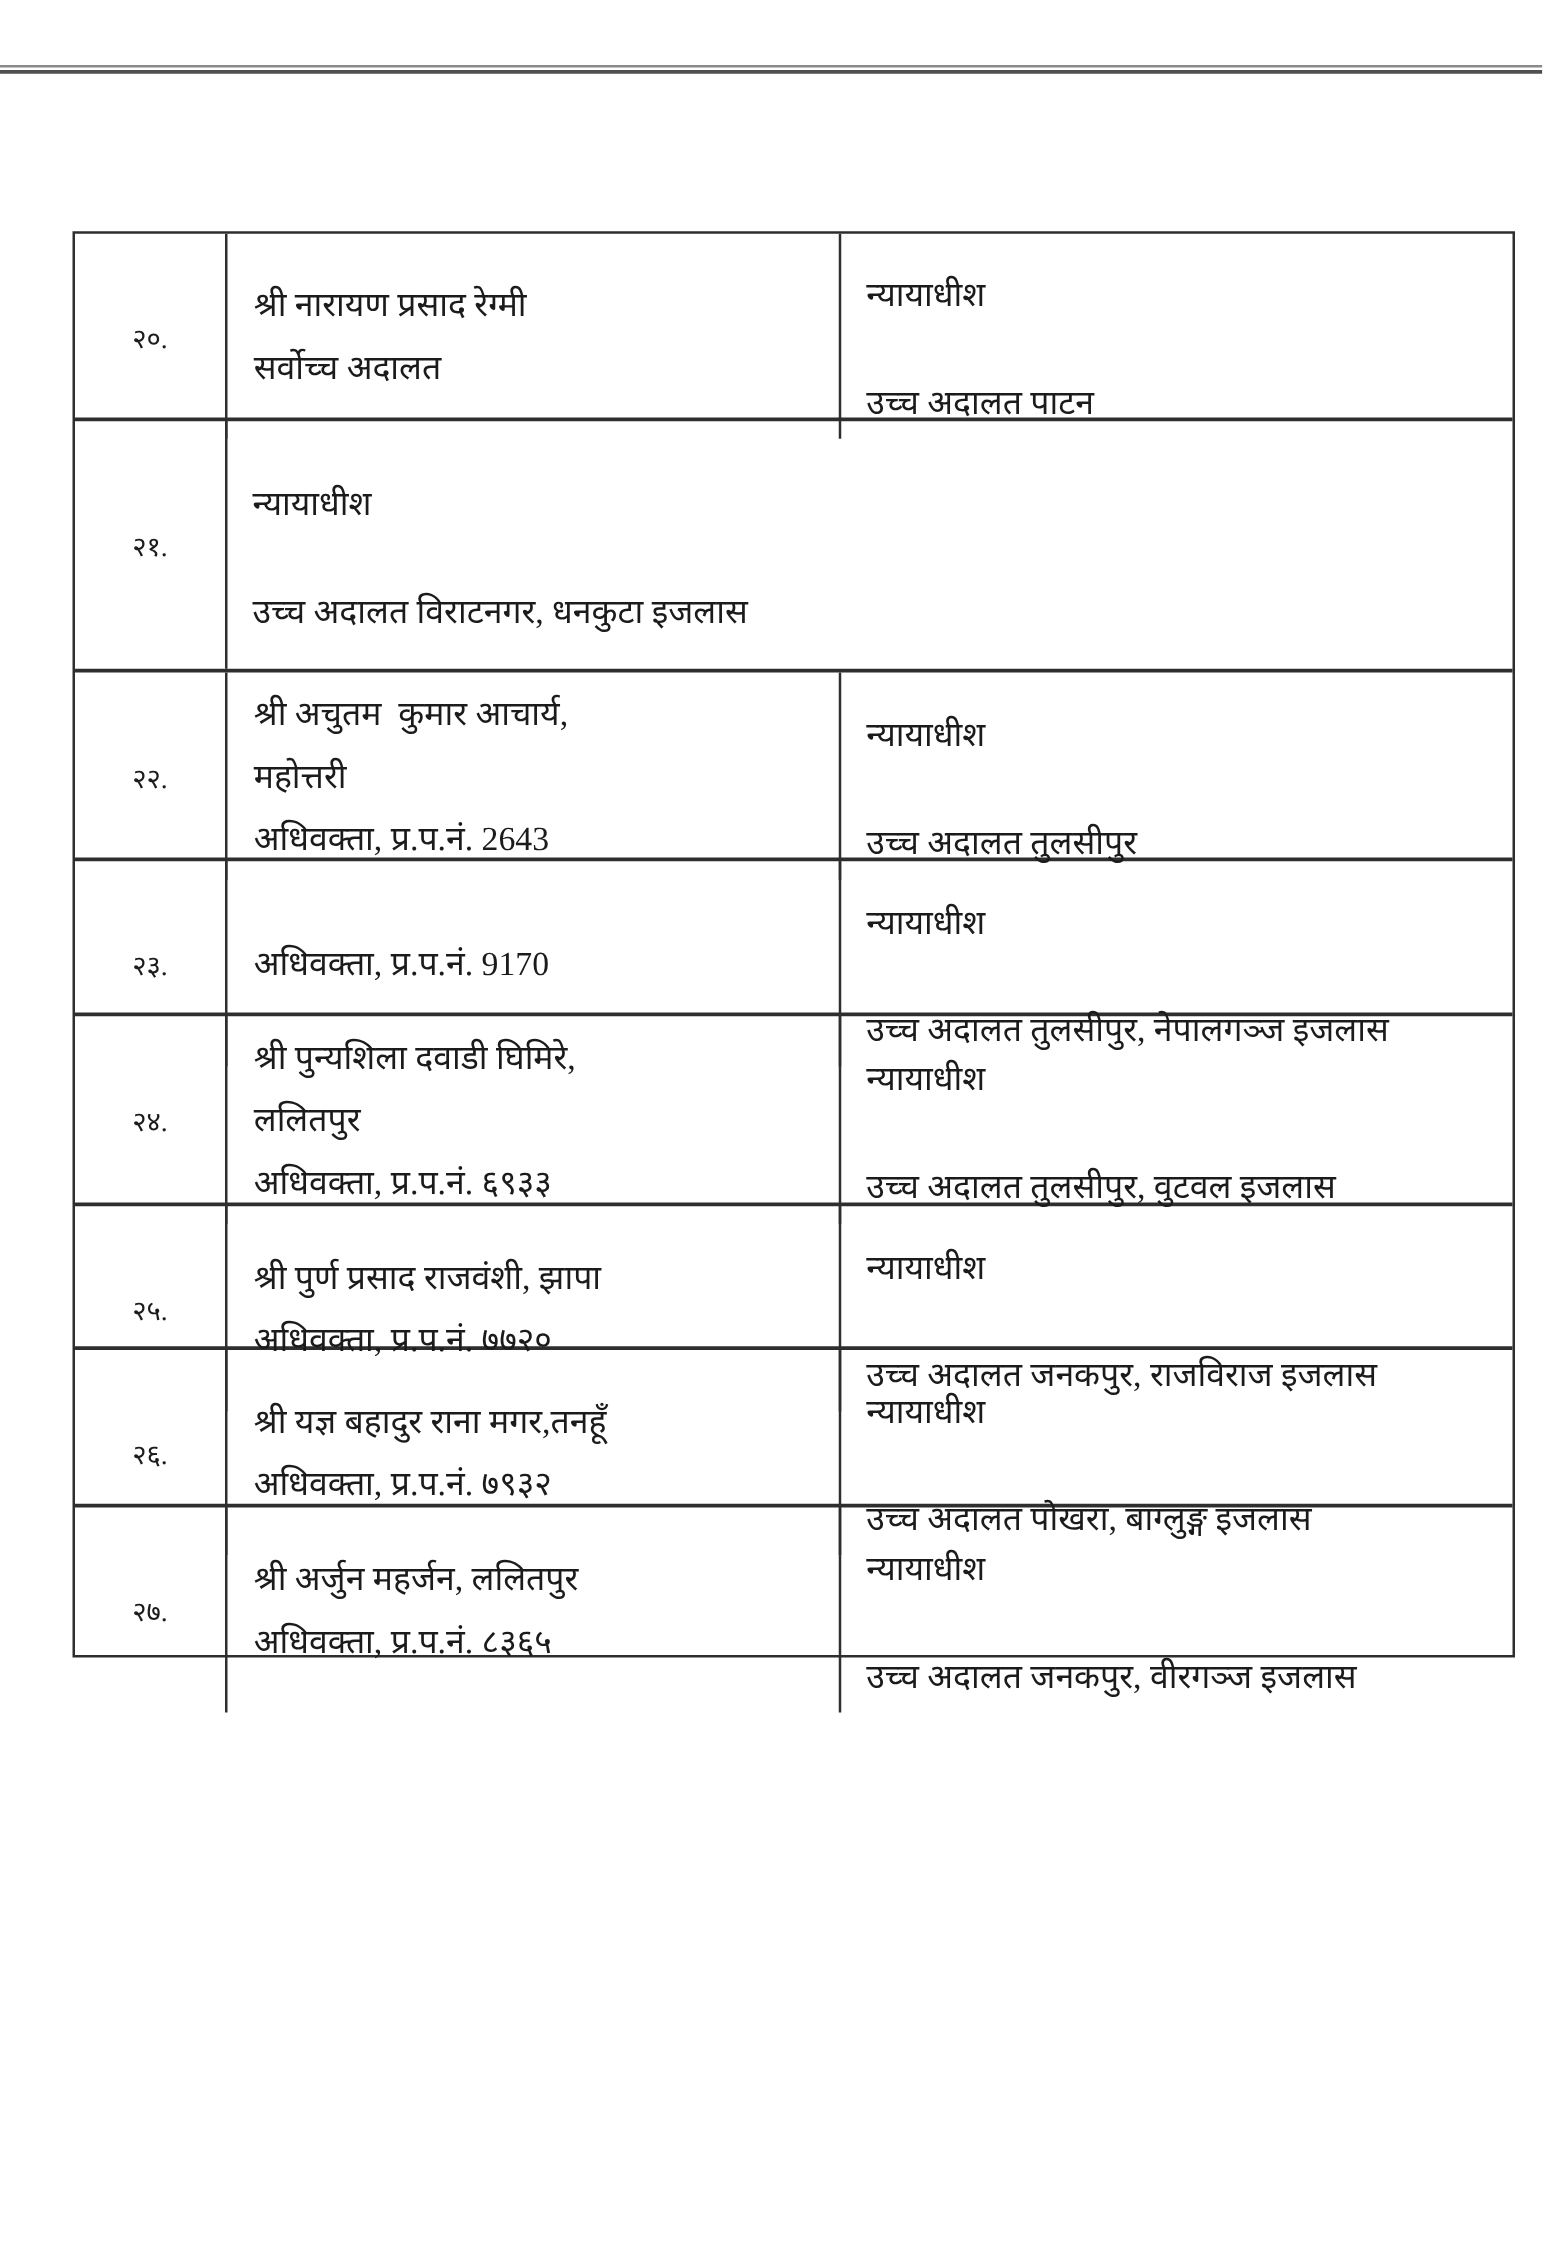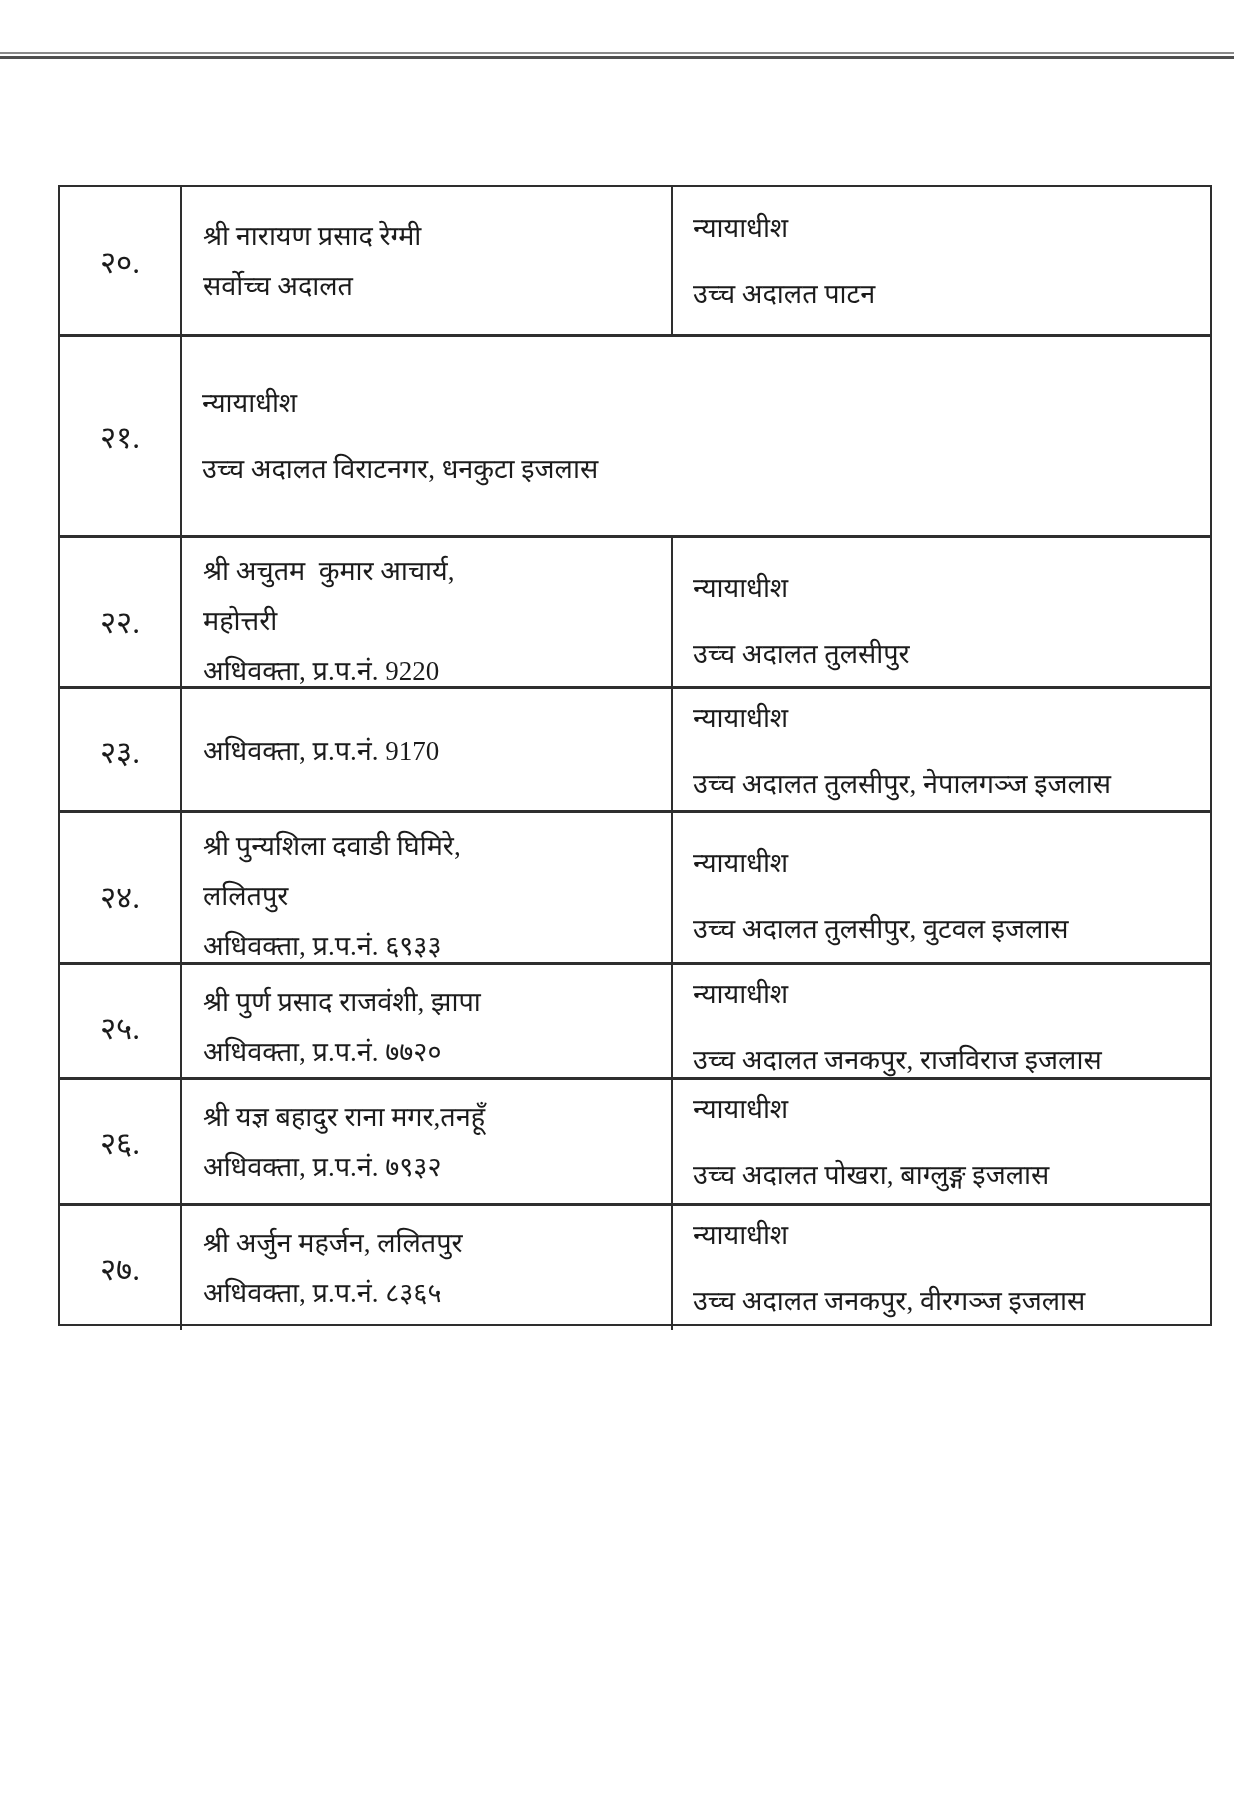--- a/index.html
+++ b/index.html
@@ -43,40 +43,41 @@
   }
   .t-row + .t-row { border-top: 3px solid var(--border); }
   .cell {
     display: flex;
     flex-direction: column;
     justify-content: center;
   }
   .cell-serial {
     align-items: center;
     border-right: 2px solid var(--border);
-    font-size: 31px;
+    font-size: 22px;
     text-align: center;
   }
   .cell-name {
     border-right: 2px solid var(--border);
     padding: 8px 25px 8px 21px;
     font-size: 27px;
   }
   .cell-name .line {
     line-height: 50px;
     white-space: pre-wrap;
   }
   .cell-desig {
     padding: 8px 10px 8px 20px;
     font-size: 27px;
     row-gap: 24px;
   }
   .cell-desig .line {
     line-height: 42px;
     white-space: pre-wrap;
+    margin-top: 20px;
   }
 </style>
 </head>
 <body>
 
 <div class="page">
 
   <div class="top-rule"></div>
 
   <div class="judges-table">
@@ -105,21 +106,21 @@
       </div>
     </div>
 
     <div class="t-row" style="height:151px;">
       <div class="cell cell-serial">
         <span>२२.</span>
       </div>
       <div class="cell cell-name">
         <div class="line">श्री अचुतम  कुमार आचार्य,</div>
         <div class="line">महोत्तरी</div>
-        <div class="line">अधिवक्ता, प्र.प.नं. 9220</div>
+        <div class="line">अधिवक्ता, प्र.प.नं. 2643</div>
       </div>
       <div class="cell cell-desig">
         <div class="line">न्यायाधीश</div>
         <div class="line">उच्च अदालत तुलसीपुर</div>
       </div>
     </div>
 
     <div class="t-row" style="height:124px;">
       <div class="cell cell-serial">
         <span>२३.</span>

